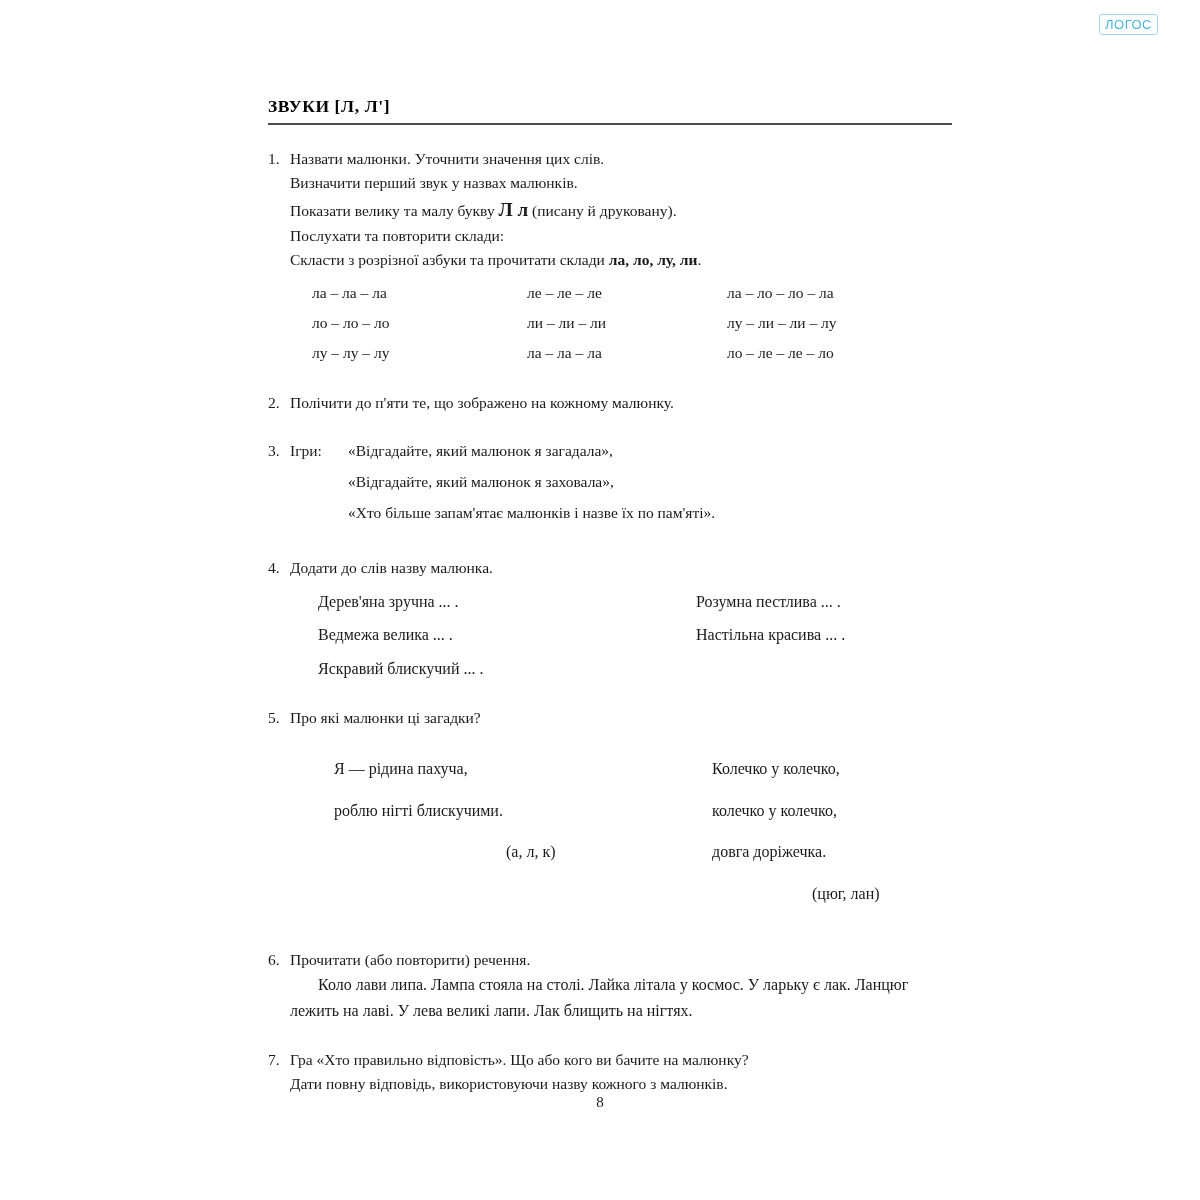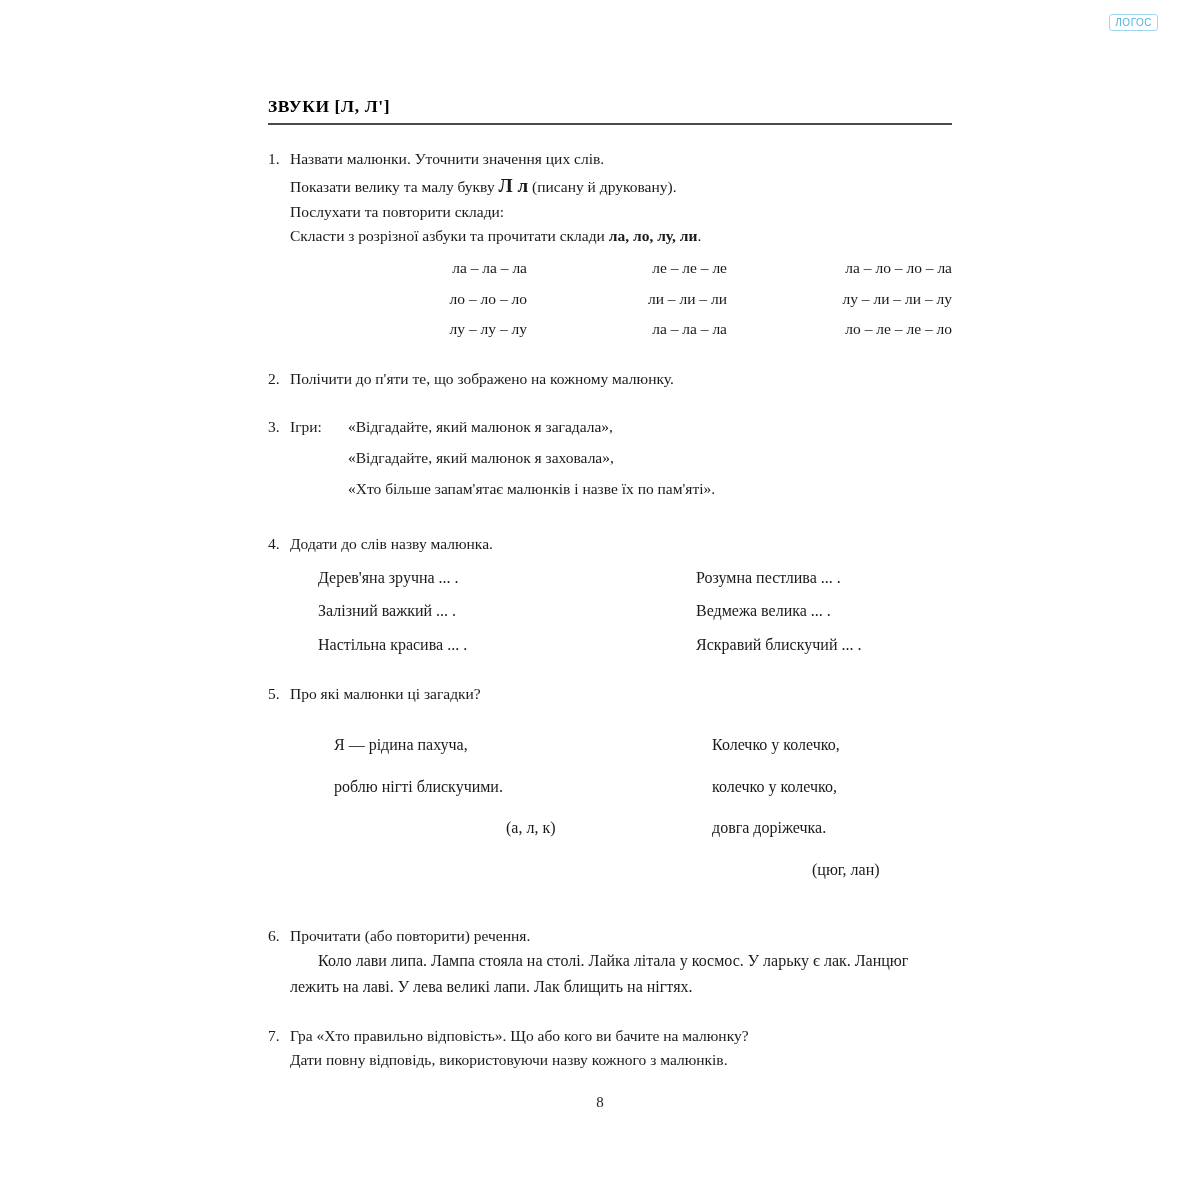--- a/index.html
+++ b/index.html
@@ -20,21 +20,21 @@
     left: 0; top: 0;
     width: 1200px;
     height: 1200px;
     background: #ffffff;
   }
   .watermark {
     position: absolute;
     right: 42px;
     top: 14px;
     font-family: "Liberation Sans", sans-serif;
-    font-size: 10px;
+    font-size: 13px;
     color: #2aa7d8;
     letter-spacing: 0.5px;
     border: 1px solid #8fd2ec;
     border-radius: 3px;
     padding: 2px 5px 2px 5px;
     opacity: 0.85;
   }
   .content {
     position: absolute;
     left: 268px;
@@ -79,21 +79,20 @@
     font-weight: bold;
     font-size: 19px;
   }
   .syl-table {
     margin-top: 8px;
     margin-left: 22px;
     display: grid;
     grid-template-columns: 215px 200px auto;
     row-gap: 6px;
     font-size: 15.5px;
-    text-align: right;
   }
   .block-gap-1 { margin-top: 26px; }
   .block-gap-2 { margin-top: 24px; }
   .block-gap-3 { margin-top: 26px; }
   .games {
     display: flex;
   }
   .games-label {
     flex: 0 0 58px;
   }
@@ -152,20 +151,21 @@
 
   <div class="content">
 
     <div class="section-title">ЗВУКИ [Л, Л']</div>
     <div class="rule"></div>
 
     <div class="item">
       <div class="num">1.</div>
       <div class="body">
         <p>Назвати малюнки. Уточнити значення цих слів.</p>
+        <p>Визначити перший звук у назвах малюнків.</p>
         <p>
           <span>Показати велику та малу букву</span>
           <span class="big-letters">Л л</span>
           <span>(писану й друковану).</span>
         </p>
         <p>Послухати та повторити склади:</p>
         <p>
           <span>Скласти з розрізної азбуки та прочитати склади</span>
           <span class="bold">ла, ло, лу, ли</span><span>.</span>
         </p>
@@ -203,21 +203,20 @@
       </div>
     </div>
 
     <div class="item block-gap-2">
       <div class="num">4.</div>
       <div class="body">
         <p>Додати до слів назву малюнка.</p>
         <div class="two-col">
           <div>Дерев'яна зручна ... .</div>
           <div>Розумна пестлива ... .</div>
-          <div>Залізний важкий ... .</div>
           <div>Ведмежа велика ... .</div>
           <div>Настільна красива ... .</div>
           <div>Яскравий блискучий ... .</div>
         </div>
       </div>
     </div>
 
     <div class="item block-gap-2">
       <div class="num">5.</div>
       <div class="body">

